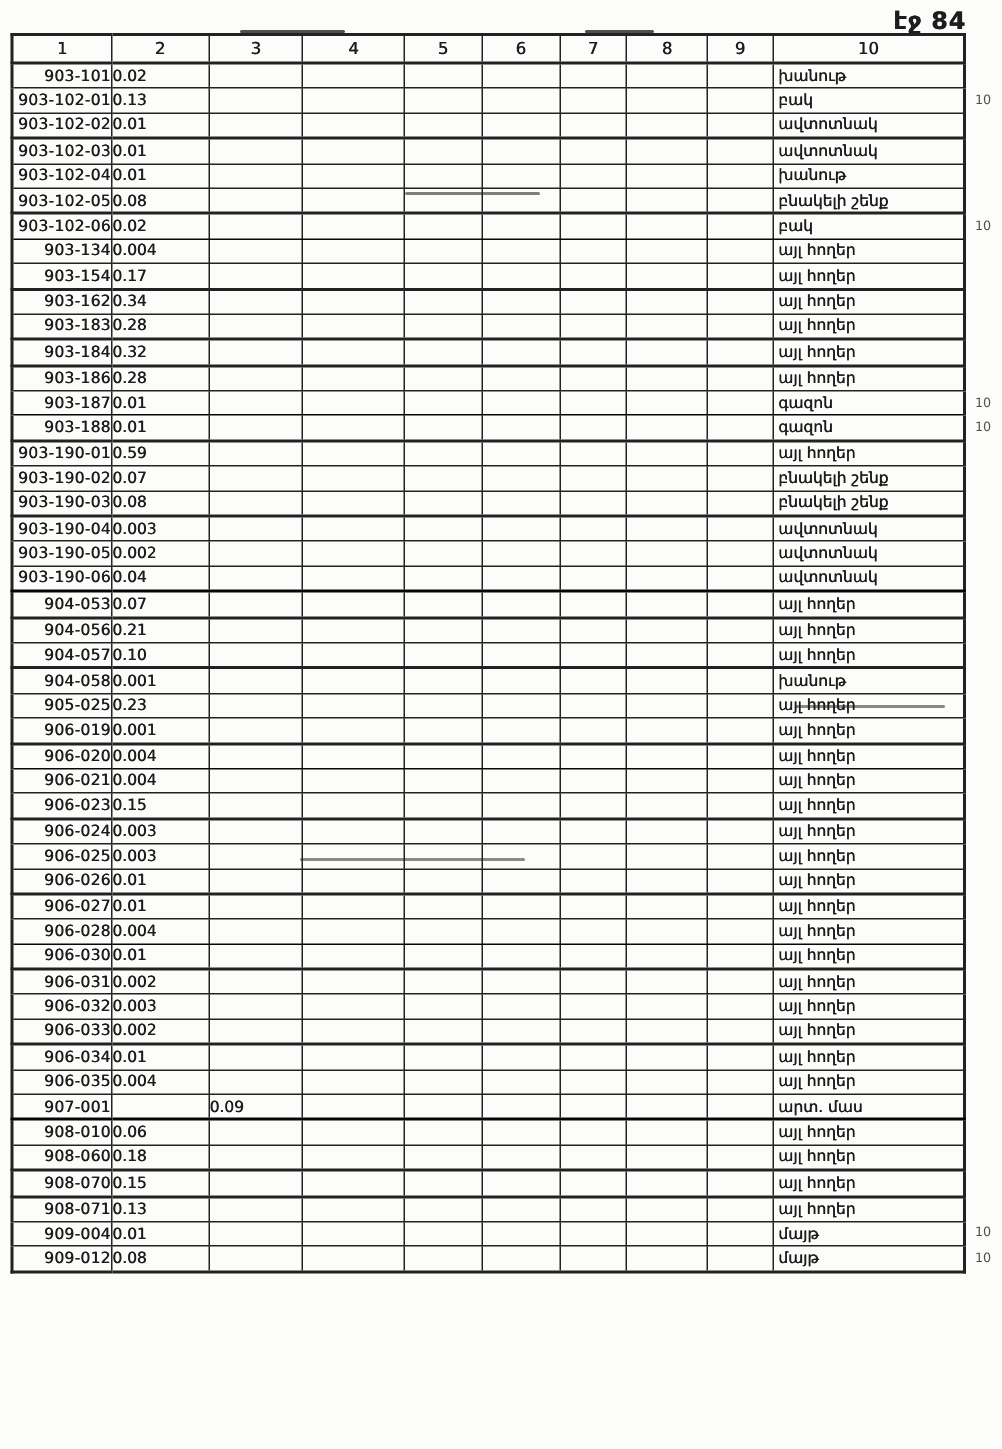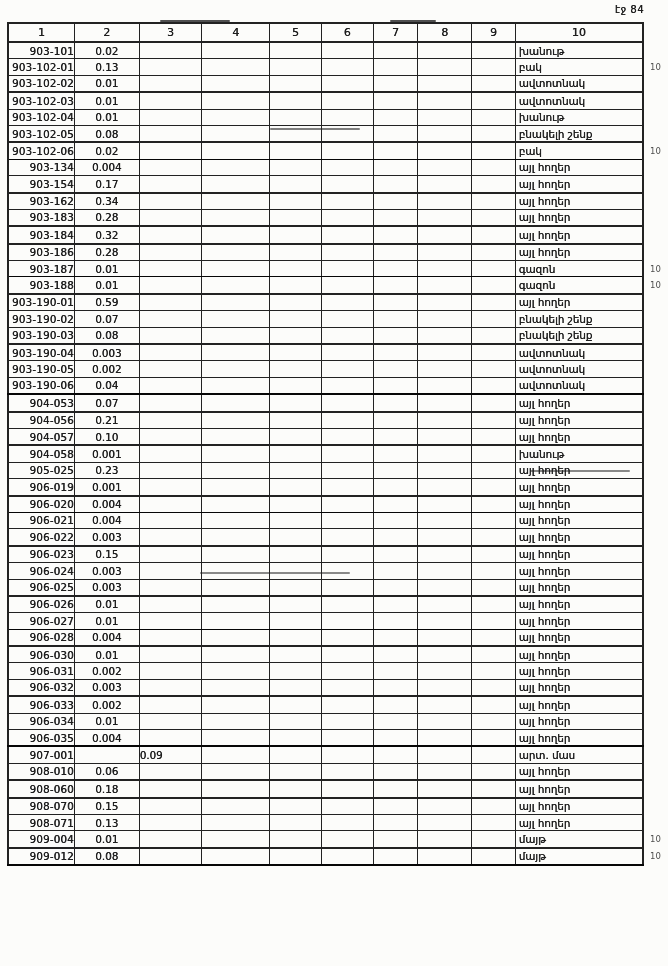--- a/index.html
+++ b/index.html
@@ -5,41 +5,41 @@
   html,body { margin:0; padding:0; }
   body {
     width:668px; height:966px; position:relative;
     background:#fcfcfa;
     font-family:"DejaVu Sans","Liberation Sans",sans-serif;
     color:#1d1d1d;
     overflow:hidden;
   }
   .page-num {
     position:absolute; top:4px; right:24px;
-    font-size:10px; font-weight:normal; letter-spacing:0.5px;
+    font-size:16px; font-weight:bold; letter-spacing:0.5px;
     text-shadow:0.3px 0 0 currentColor;
   }
   table.grid {
     position:absolute; top:22px; left:7px;
     border-collapse:collapse; table-layout:fixed;
   }
   .grid th.b, .grid td.b { border:1px solid #222; }
   .grid thead th.b {
     border-top-width:2px; border-bottom-width:2px;
     font-size:11px; font-weight:normal; height:17px;
     text-align:center; padding:0;
     text-shadow:0.3px 0 0 currentColor;
   }
   .grid td {
     height:15.4px; font-size:10.3px; line-height:1;
     padding:0; overflow:hidden; white-space:nowrap;
     text-shadow:0.3px 0 0 currentColor;
   }
   .grid td.c1  { padding-left:3px; text-align:right; letter-spacing:0.2px; }
-  .grid td.c2  { text-align:center; }
+  .grid td.c2  { text-align:left; }
   .grid td.c3  { text-align:left; }
   .grid td.c4  { text-align:center; }
   .grid td.c10 { padding-left:3px; text-align:left; }
   .grid .c1.b  { border-left-width:2px; }
   .grid .c10.b { border-right-width:2px; }
   .grid td.margin, .grid th.margin {
     border:none; background:transparent;
     font-size:8.5px; color:#4f4f4f; text-align:left; padding-left:6px;
     font-weight:normal; text-shadow:none;
   }
@@ -468,33 +468,20 @@
         <td class="b c4"></td>
         <td class="b c5"></td>
         <td class="b c6"></td>
         <td class="b c7"></td>
         <td class="b c8"></td>
         <td class="b c9"></td>
         <td class="b c10">այլ հողեր</td>
         <td class="margin"></td>
       </tr>
       <tr>
-        <td class="b c1">906-022</td>
-        <td class="b c2">0.003</td>
-        <td class="b c3"></td>
-        <td class="b c4"></td>
-        <td class="b c5"></td>
-        <td class="b c6"></td>
-        <td class="b c7"></td>
-        <td class="b c8"></td>
-        <td class="b c9"></td>
-        <td class="b c10">այլ հողեր</td>
-        <td class="margin"></td>
-      </tr>
-      <tr>
         <td class="b c1">906-023</td>
         <td class="b c2">0.15</td>
         <td class="b c3"></td>
         <td class="b c4"></td>
         <td class="b c5"></td>
         <td class="b c6"></td>
         <td class="b c7"></td>
         <td class="b c8"></td>
         <td class="b c9"></td>
         <td class="b c10">այլ հողեր</td>

